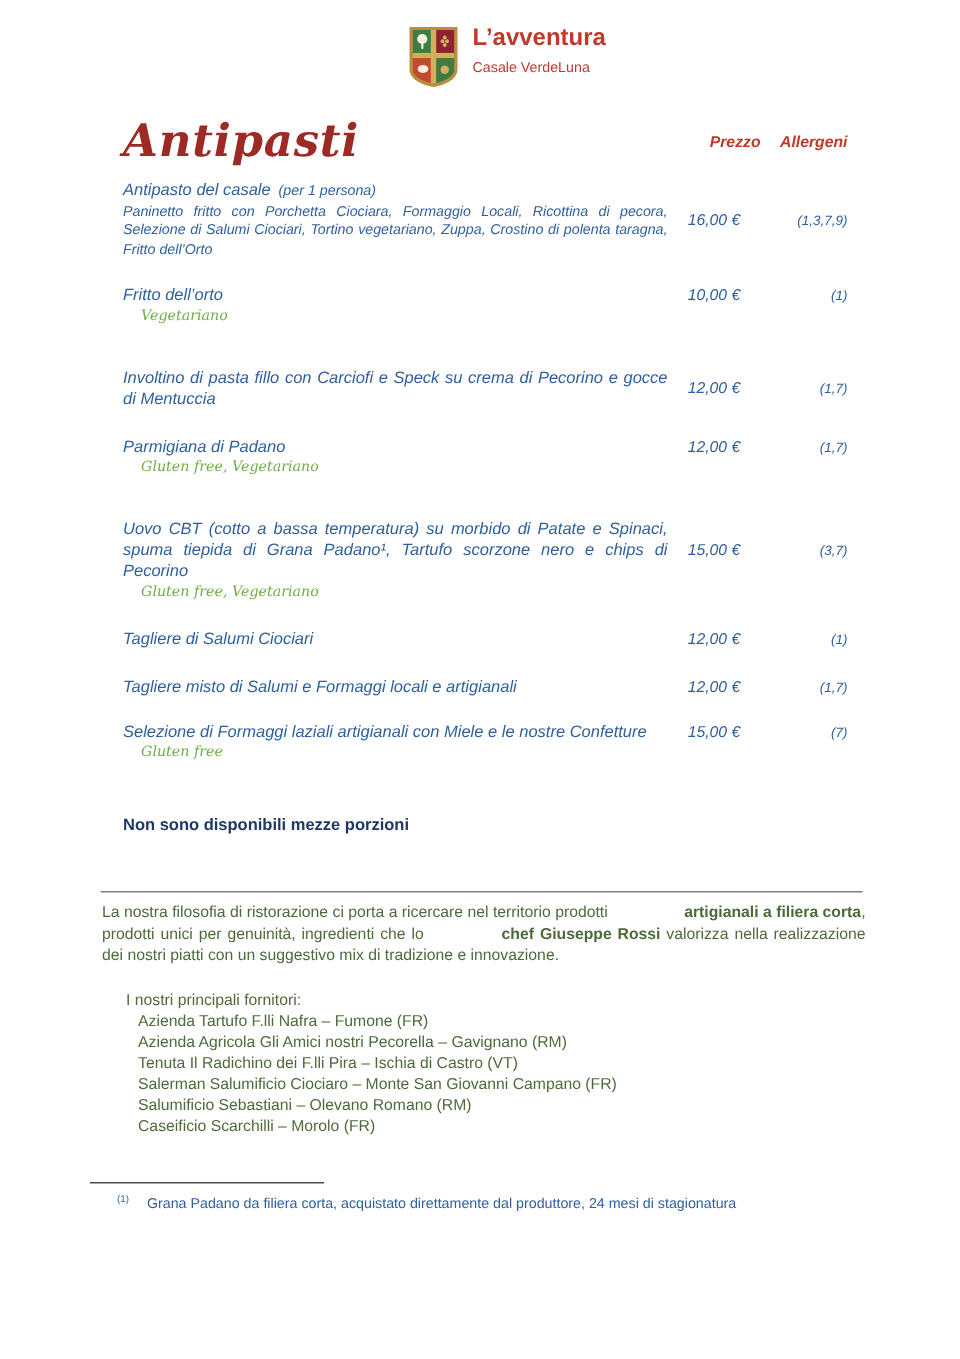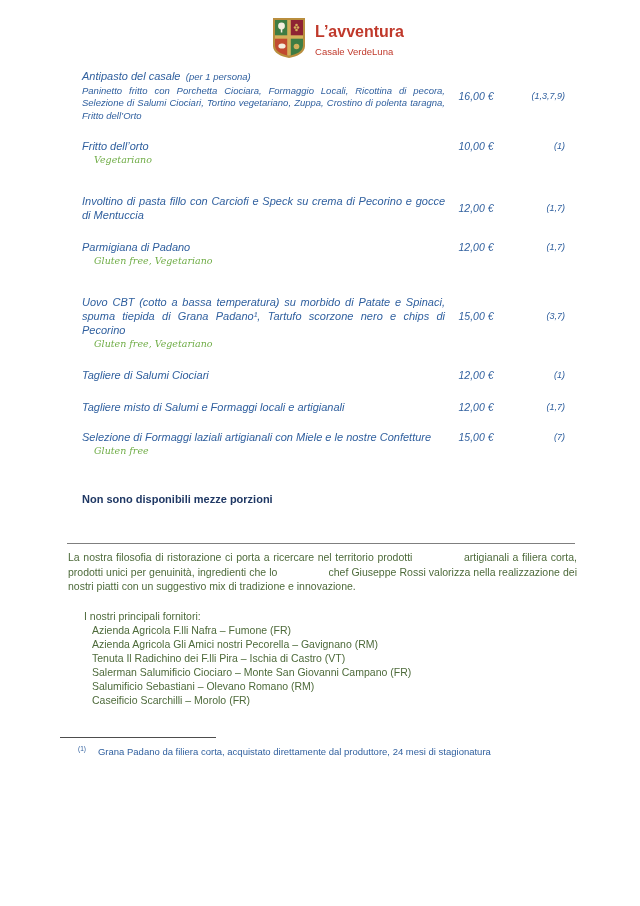--- a/index.html
+++ b/index.html
@@ -12,21 +12,21 @@
     --body-green:#4d6a3a;
     --divider-gray:#7f7f7f;
     --gold:#b98e3e;
   }
   html,body{margin:0;padding:0;background:#ffffff;}
   .page{
     width:640px;height:906px;background:#ffffff;position:relative;overflow:hidden;
     font-family:"Liberation Sans",sans-serif;box-sizing:border-box;
   }
   
-  .logo-header{display:flex;justify-content:center;align-items:center;gap:9px;padding-top:17px;padding-left:36px;}
+  .logo-header{display:flex;justify-content:center;align-items:flex-start;gap:9px;padding-top:17px;padding-left:36px;}
   .logo-text{display:flex;flex-direction:column;justify-content:center;}
   .logo-title{color:var(--logo-red);font-weight:bold;font-size:16px;line-height:18px;}
   .logo-subtitle{color:var(--logo-red);font-size:9.5px;line-height:11px;margin-top:5px;}
   
   .title-row{display:flex;align-items:center;padding:14px 75px 2px 82px;}
   .section-title{
     flex:1;margin:0;font-family:"DejaVu Serif",serif;font-style:italic;font-weight:bold;
     font-size:30px;letter-spacing:0.5px;color:var(--title-red);line-height:34px;
   }
   .hdr-price{flex:0 0 62px;text-align:right;color:var(--header-red);font-style:italic;font-weight:bold;font-size:10.5px;}
@@ -45,21 +45,21 @@
   .item-note{font-style:italic;font-size:9.5px;}
   .item-desc{font-style:italic;font-size:9.5px;line-height:12.4px;margin-top:1px;}
   .item-price{flex:0 0 62px;text-align:center;color:var(--item-blue);font-style:italic;font-size:10.5px;white-space:nowrap;}
   .item-allergens{flex:0 0 58px;text-align:right;color:var(--item-blue);font-style:italic;font-size:9px;}
   .item-tags{color:var(--tag-green);font-family:"DejaVu Serif",serif;font-style:italic;font-size:9.5px;line-height:12px;margin-top:1px;margin-left:12px;}
   
   .notice{margin:36px 75px 0 82px;color:var(--notice-navy);font-weight:bold;font-size:11px;}
   
   .sep{border:none;border-top:1px solid var(--divider-gray);margin:38px 65px 6px 67px;}
   .philosophy{margin:0 63px 0 68px;color:var(--body-green);font-size:10.5px;line-height:14.5px;text-align:justify;}
-  .philosophy .b{font-weight:normal;padding-left:48px;}
+  .philosophy .b{font-weight:bold;padding-left:48px;}
   .suppliers-intro{margin:15px 0 0 84px;color:var(--body-green);font-size:10.5px;line-height:14px;}
   .suppliers{list-style:none;margin:0 0 0 92px;padding:0;color:var(--body-green);font-size:10.5px;line-height:14px;}
   
   .footnote-sep{border:none;border-top:1.5px solid #4d4d4d;width:156px;margin:30px 0 5px 60px;}
   .footnote{margin:0 55px 0 78px;color:var(--item-blue);font-size:9.5px;line-height:12px;}
   .footnote sup{font-size:6.5px;margin-right:12px;}
 </style>
 </head>
 <body>
 
@@ -89,20 +89,25 @@
           <circle cx="24.5" cy="29.5" r="2.8" fill="#d4af5a"></circle>
         </g>
       </svg>
     </span>
     <div class="logo-text">
       <div class="logo-title">L’avventura</div>
       <div class="logo-subtitle">Casale VerdeLuna</div>
     </div>
   </header>
 
+  <div class="title-row">
+    <h1 class="section-title">Antipasti</h1>
+    <span class="hdr-price">Prezzo</span>
+    <span class="hdr-allergens">Allergeni</span>
+  </div>
 
   <div class="menu-list" id="menu-list">
   <div class="menu-item">
     <div class="menu-row">
       <div class="menu-main">
         <div class="item-title"><span class="item-name">Antipasto del casale</span><span class="item-note">&nbsp;&nbsp;(per 1 persona)</span></div>
         <div class="item-desc">Paninetto fritto con Porchetta Ciociara, Formaggio Locali, Ricottina di pecora, Selezione di Salumi Ciociari, Tortino vegetariano, Zuppa, Crostino di polenta taragna, Fritto dell’Orto</div>
       </div>
       <div class="item-price">16,00 €</div>
       <div class="item-allergens">(1,3,7,9)</div>
@@ -196,21 +201,21 @@
 </div>
 
   <p class="notice">Non sono disponibili mezze porzioni</p>
 
   <hr class="sep">
 
   <p class="philosophy" id="philosophy"><span>La nostra filosofia di ristorazione ci porta a ricercare nel territorio prodotti </span><span class="b">artigianali a filiera corta</span><span>, prodotti unici per genuinità, ingredienti che lo </span><span class="b">chef Giuseppe Rossi</span><span> valorizza nella realizzazione dei nostri piatti con un suggestivo mix di tradizione e innovazione.</span></p>
 
   <p class="suppliers-intro">I nostri principali fornitori:</p>
   <ul class="suppliers" id="suppliers">
-      <li>Azienda Agricola F.lli Nafra – Fumone (FR)</li>
+      <li>Azienda Tartufo F.lli Nafra – Fumone (FR)</li>
       <li>Azienda Agricola Gli Amici nostri Pecorella – Gavignano (RM)</li>
       <li>Tenuta Il Radichino dei F.lli Pira – Ischia di Castro (VT)</li>
       <li>Salerman Salumificio Ciociaro – Monte San Giovanni Campano (FR)</li>
       <li>Salumificio Sebastiani – Olevano Romano (RM)</li>
       <li>Caseificio Scarchilli – Morolo (FR)</li>
     </ul>
 
   <hr class="footnote-sep">
   <p class="footnote"><sup>(1)</sup><span>Grana Padano da filiera corta, acquistato direttamente dal produttore, 24 mesi di stagionatura</span></p>
 

